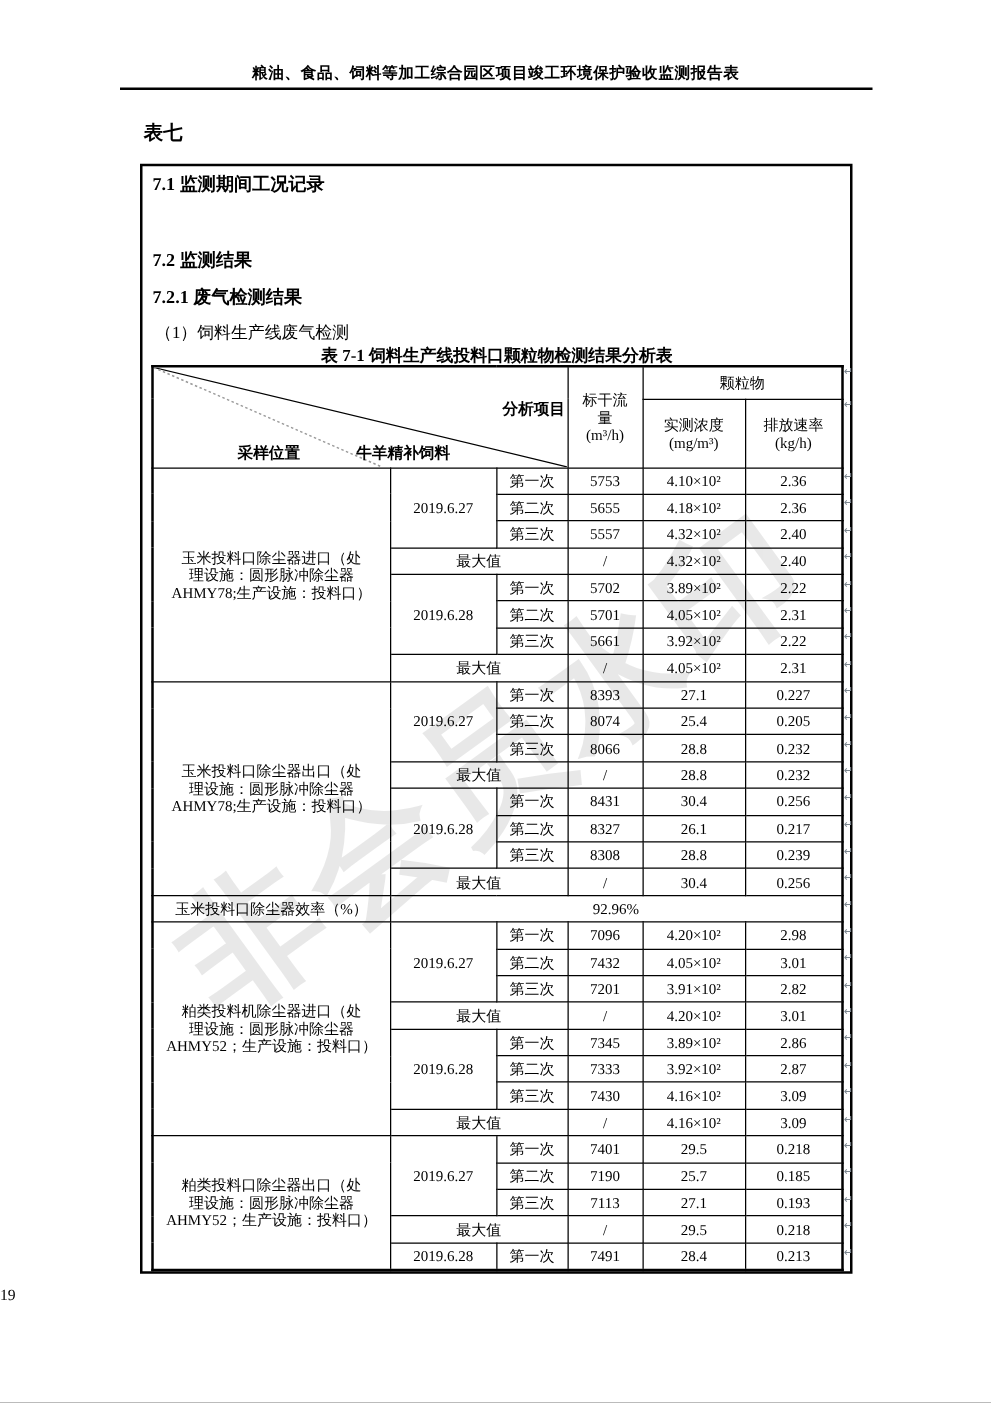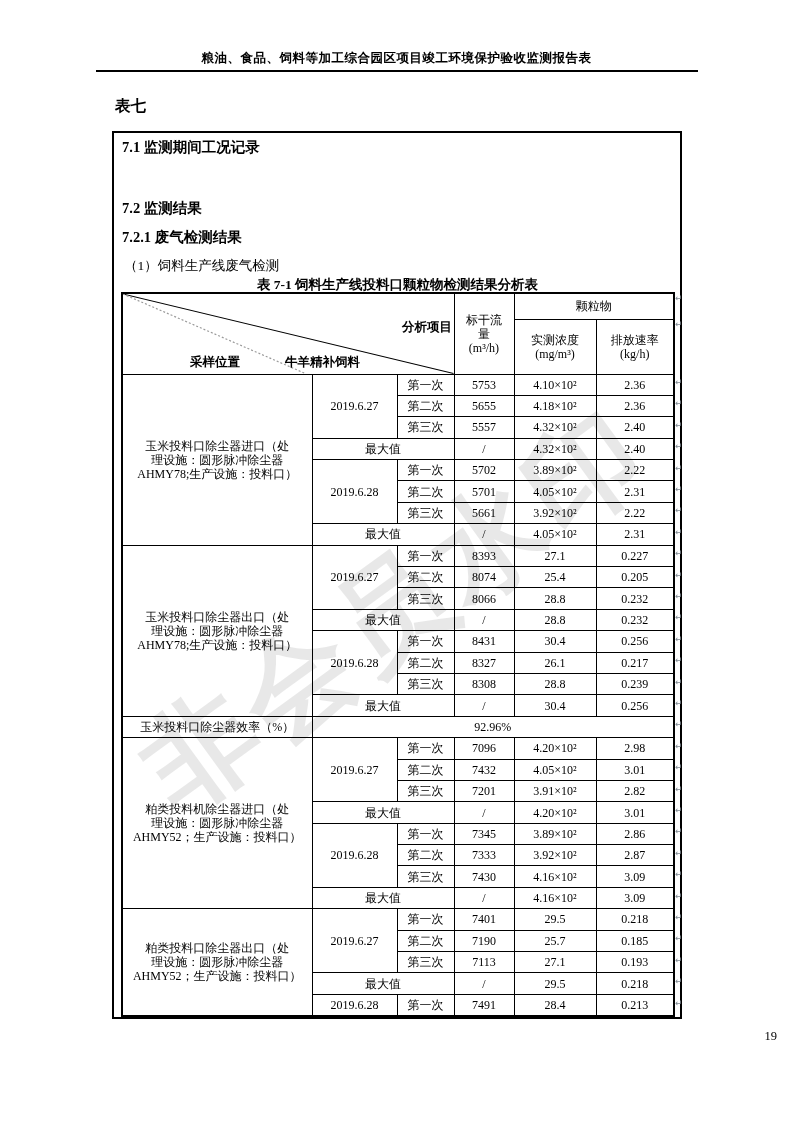--- a/index.html
+++ b/index.html
@@ -63,21 +63,21 @@
   td.loc { font-size:12.5px; line-height:19px; padding:0 2px; }
   td.eff-label { font-size:12.5px; text-align:left; padding-left:4px; }
   td.date-cell { font-size:12px; }
   td.run-cell  { font-size:12.5px; }
   td.max-cell  { font-size:12.5px; }
 
   .mark {
     position:absolute; z-index:1; font-size:9px; color:#7d8790;
     font-family:"DejaVu Sans", sans-serif; line-height:9px;
   }
-  .page-number { left:0; right:16px; top:1029px; text-align:right; font-size:12.5px;padding-left:44px; }
+  .page-number { left:0; right:6px; top:1029px; text-align:left; font-size:12.5px; }
 </style>
 </head>
 <body>
 
 <div class="page">
 
   <div class="watermark">非会员水印</div>
 
   <div class="layer doc-title">粮油、食品、饲料等加工综合园区项目竣工环境保护验收监测报告表</div>
   <div class="layer title-rule"></div>

